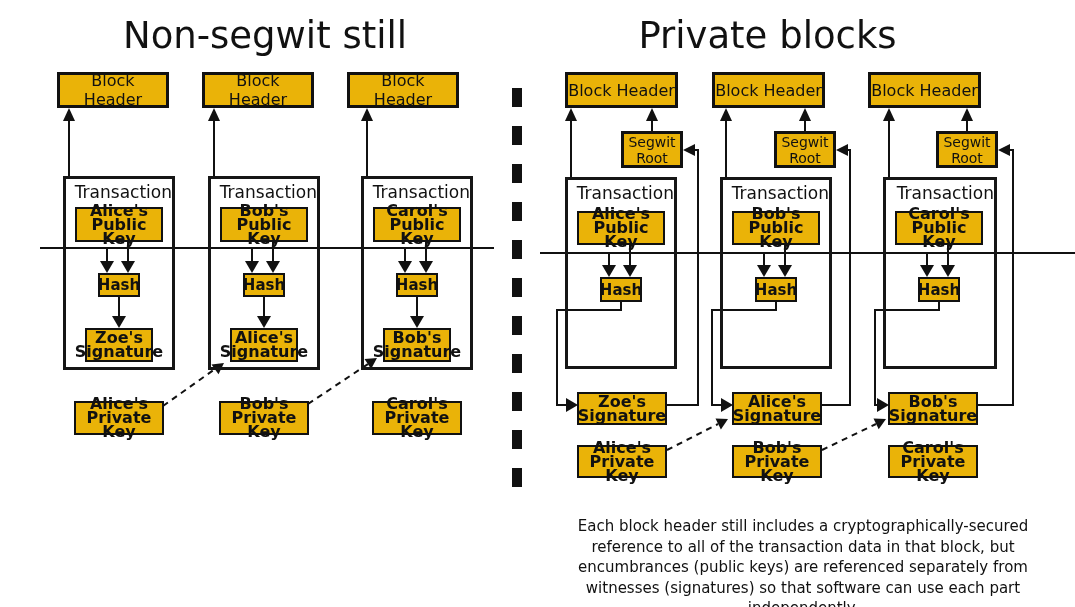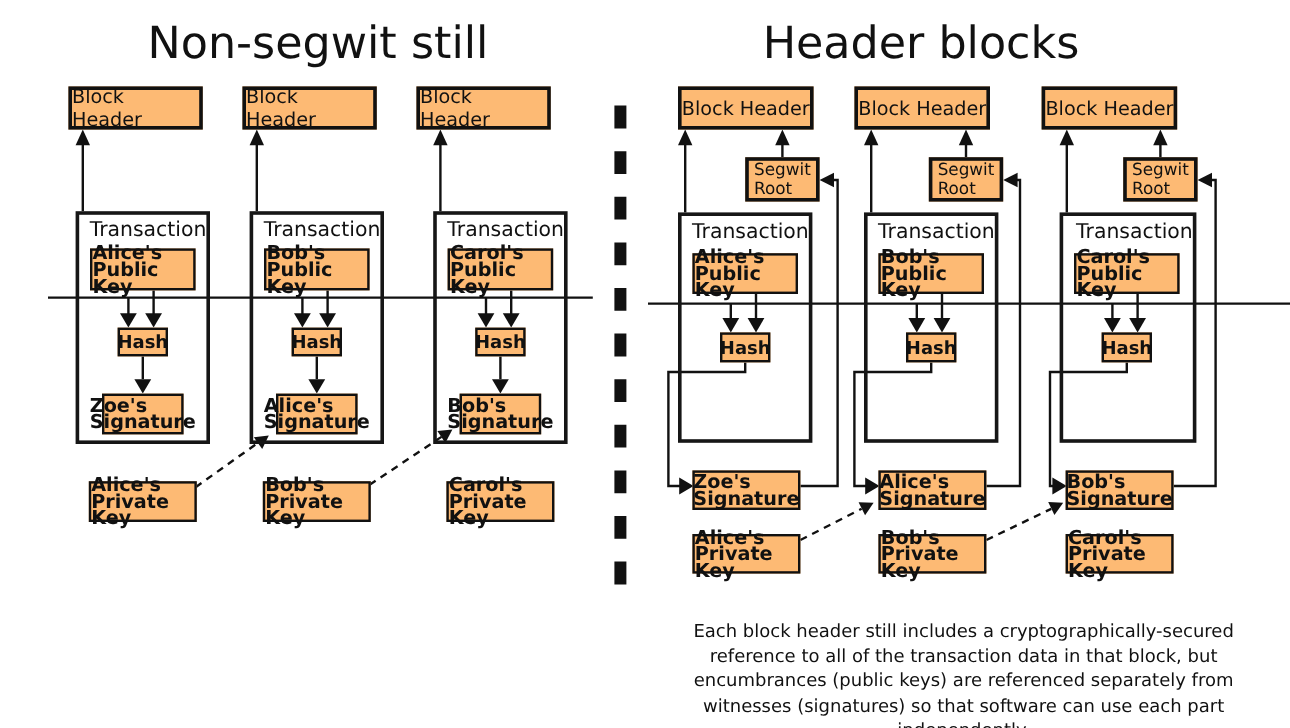--- a/index.html
+++ b/index.html
@@ -2,21 +2,21 @@
 <html><head>
 <meta charset="utf-8">
 <style>
   html,body{margin:0;padding:0;background:#fff;}
   .canvas{
     position:relative;width:1075px;height:607px;background:#fff;overflow:hidden;
     font-family:"DejaVu Sans","Liberation Sans",sans-serif;color:#111;
   }
   svg.wires{position:absolute;left:0;top:0;z-index:1;}
   .title{position:absolute;z-index:3;text-align:center;font-size:37px;letter-spacing:0;color:#111;white-space:nowrap;}
-  .box{position:absolute;z-index:2;background:#fdba74;border:2px solid #111;display:flex;align-items:center;justify-content:center;box-sizing:border-box;}
+  .box{position:absolute;z-index:2;background:#eab308;border:2px solid #111;display:flex;align-items:center;justify-content:center;text-align:center;box-sizing:border-box;}
   .thick{border-width:3px;}
   .header{font-size:16px;}
   .tbox{position:absolute;z-index:2;border:3px solid #161616;background:transparent;box-sizing:border-box;}
   .tlabel{margin-top:3px;text-align:right;font-size:17px;color:#111;}
   .small{font-weight:700;font-size:16px;line-height:14px;white-space:pre-line;}
   .hashb{font-weight:700;font-size:15px;}
   .segroot{font-size:14px;line-height:16px;white-space:pre-line;border-width:3px;}
   .caption{position:absolute;z-index:3;font-size:15px;line-height:20.5px;white-space:pre-line;color:#111;}
 </style>
 </head>
@@ -118,21 +118,21 @@
 
     <g>
       <line x1="667" y1="450" x2="718" y2="424" stroke-dasharray="6 5"></line>
       <polygon points="728,419 720.9,429.4 715.5,418.6" stroke="none"></polygon>
       <line x1="822" y1="450" x2="876" y2="424" stroke-dasharray="6 5"></line>
       <polygon points="886,419 878.7,429.2 873.5,418.4" stroke="none"></polygon>
     </g>
   </svg>
 
   <div class="title" style="left:0;top:14px;width:530px;">Non-segwit still</div>
-  <div class="title" style="left:535px;top:14px;width:465px;">Header blocks</div>
+  <div class="title" style="left:535px;top:14px;width:465px;">Private blocks</div>
 
   <div class="box thick header" style="left:57px;top:72px;width:112px;height:36px;">Block Header</div>
   <div class="box thick header" style="left:202px;top:72px;width:112px;height:36px;">Block Header</div>
   <div class="box thick header" style="left:347px;top:72px;width:112px;height:36px;">Block Header</div>
 
   <div class="tbox" style="left:63px;top:176px;width:112px;height:194px;">
     <div class="tlabel">Transaction</div>
   </div>
   <div class="tbox" style="left:208px;top:176px;width:112px;height:194px;">
     <div class="tlabel">Transaction</div>

